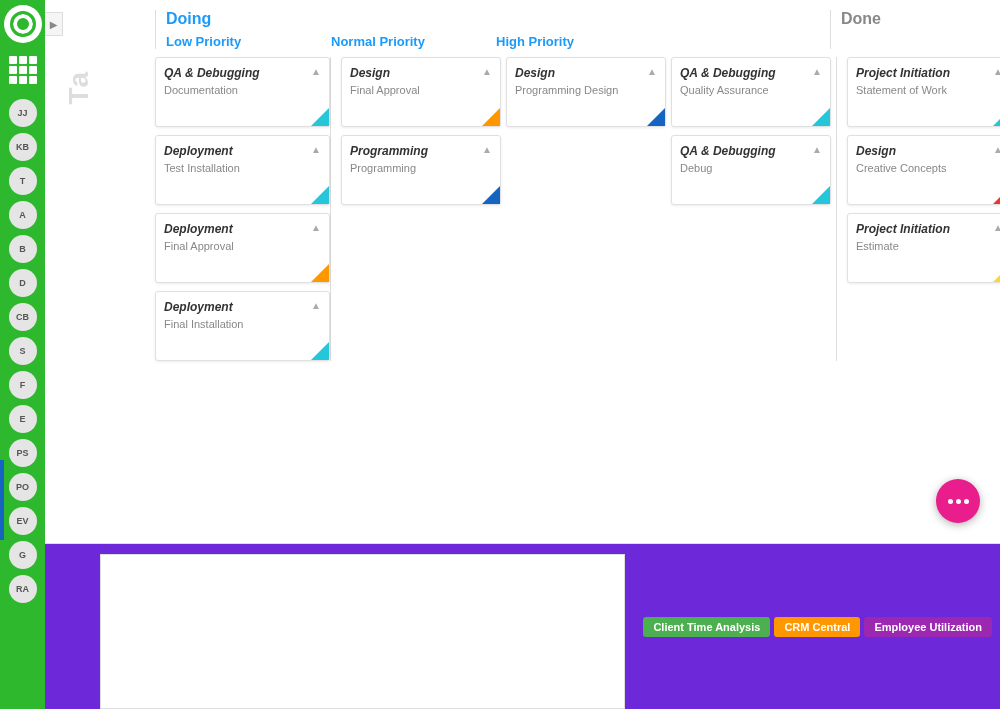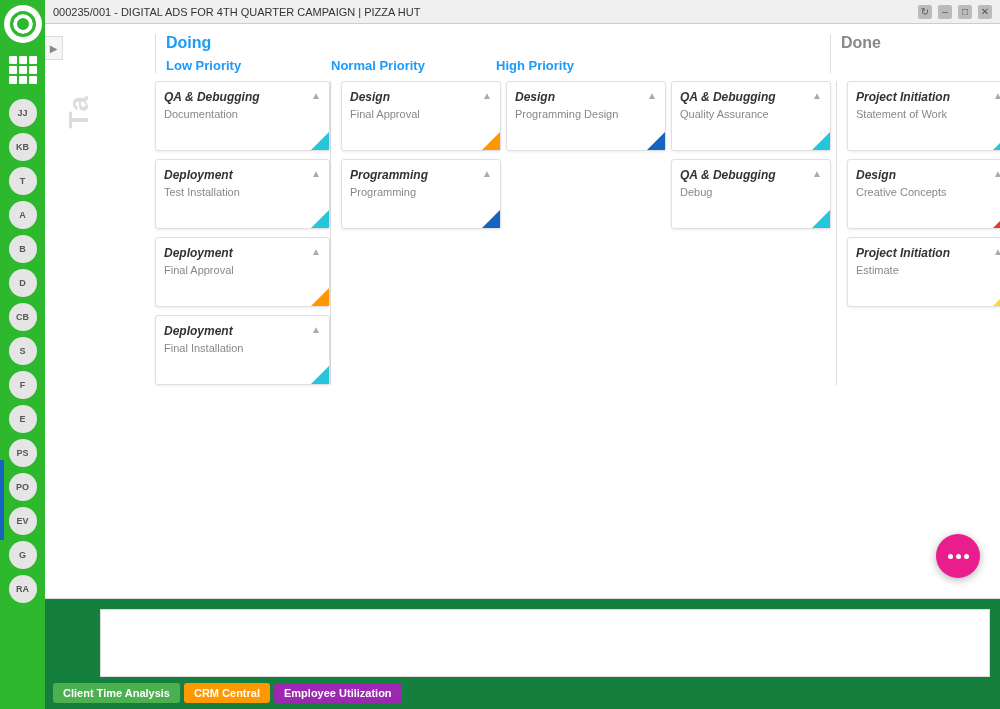--- a/index.html
+++ b/index.html
@@ -298,25 +298,25 @@
       display: flex; gap: 3px;
     }
     .fab-dot {
       width: 5px; height: 5px;
       background: white;
       border-radius: 50%;
     }
 
     
     .bottom-area {
-      height: 111px;
-      background: #15803d;
+      height: 166px;
+      background: #6d28d9;
       border-top: 1px solid #ddd;
       display: flex;
-      flex-direction: column;
+      flex-direction: row;
     }
     .bottom-content {
       flex: 1;
       background: white;
       margin: 10px 10px 0 55px;
       border: 1px solid #ddd;
     }
 
     
     .bottom-tabs {
@@ -370,29 +370,20 @@
     <div class="sidebar-avatar">PO</div>
     <div class="sidebar-avatar">EV</div>
     <div class="sidebar-avatar">G</div>
     <div class="sidebar-avatar">RA</div>
   </div>
   <div class="sidebar-blue-bar"></div>
 </div>
 
 <div class="main-wrapper">
 
-  <div class="window-chrome">
-    <span>000235/001 - DIGITAL ADS FOR 4TH QUARTER CAMPAIGN | PIZZA HUT</span>
-    <div class="window-controls">
-      <div class="win-btn">↻</div>
-      <div class="win-btn">–</div>
-      <div class="win-btn">□</div>
-      <div class="win-btn">✕</div>
-    </div>
-  </div>
 
   <div class="kanban-area">
 
     <div class="collapse-arrow">▶</div>
     <div class="side-tab-label">Ta</div>
 
     <div class="kanban-board">
 
       <div class="columns-header">
         <div class="col-header-doing">

